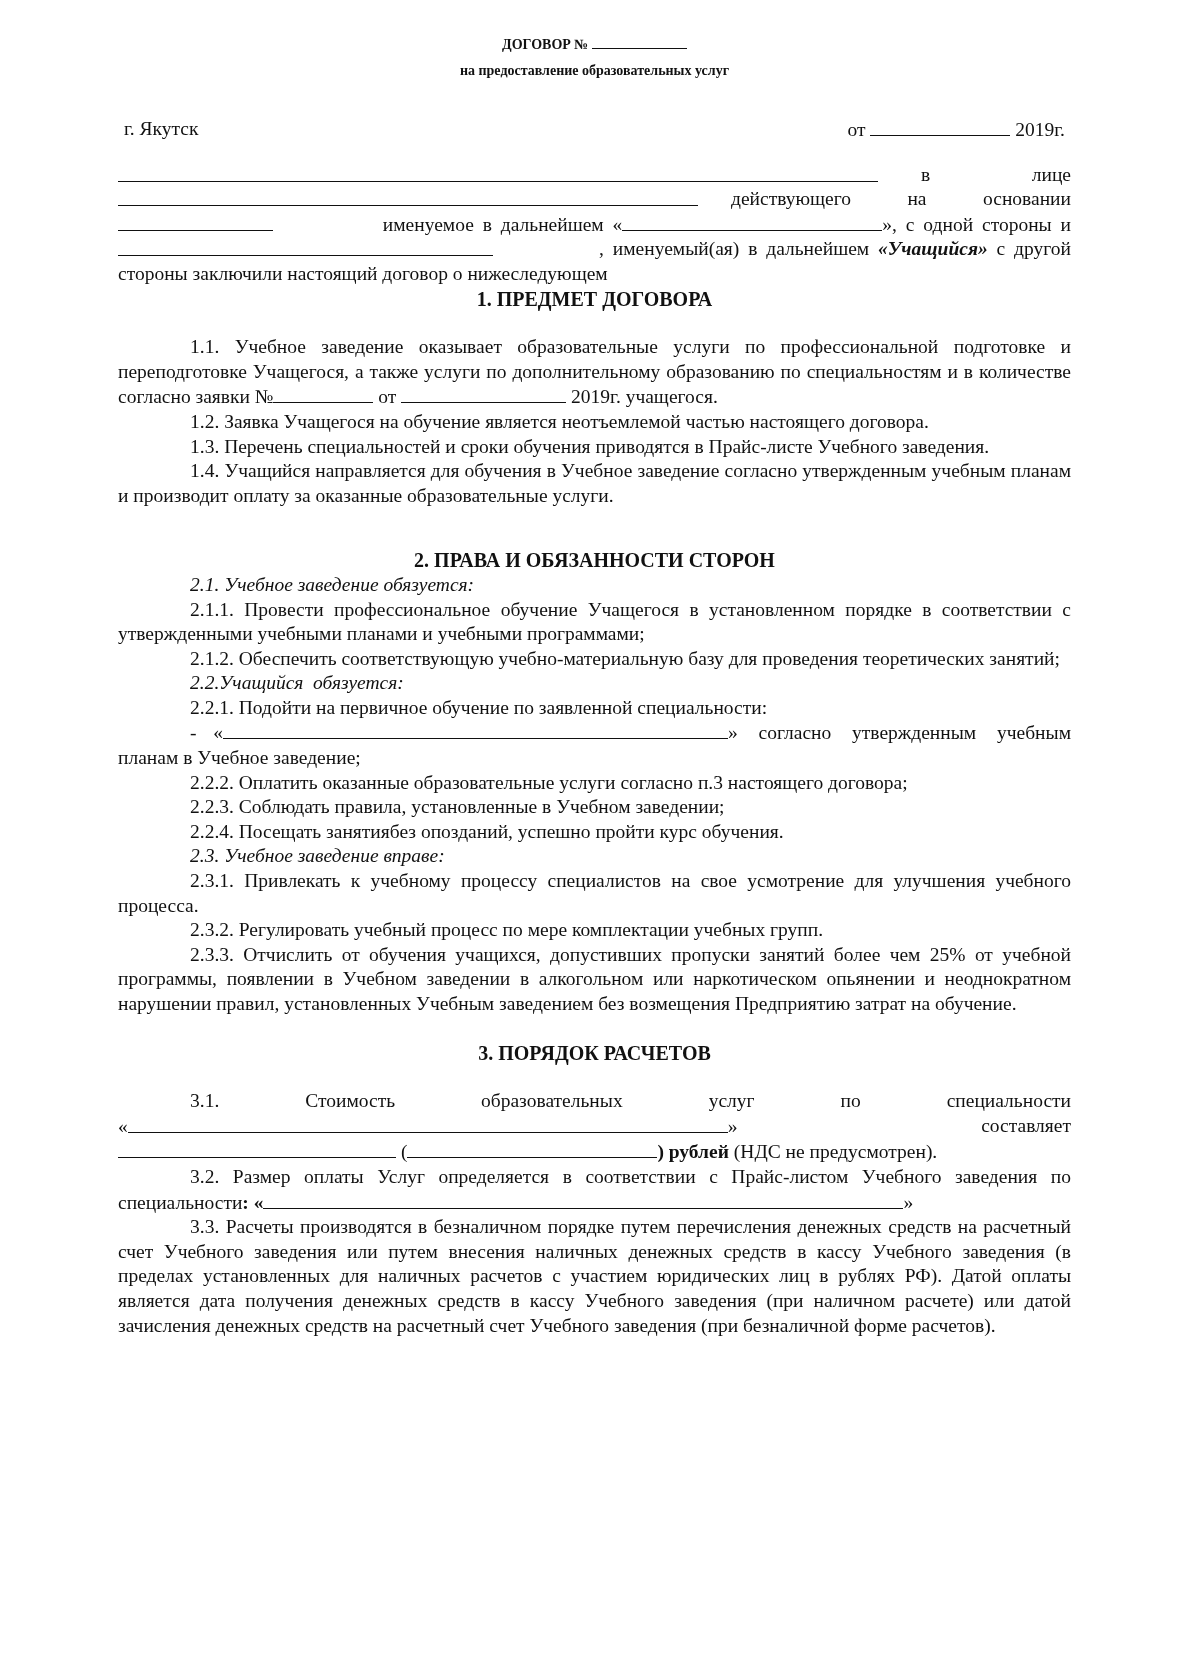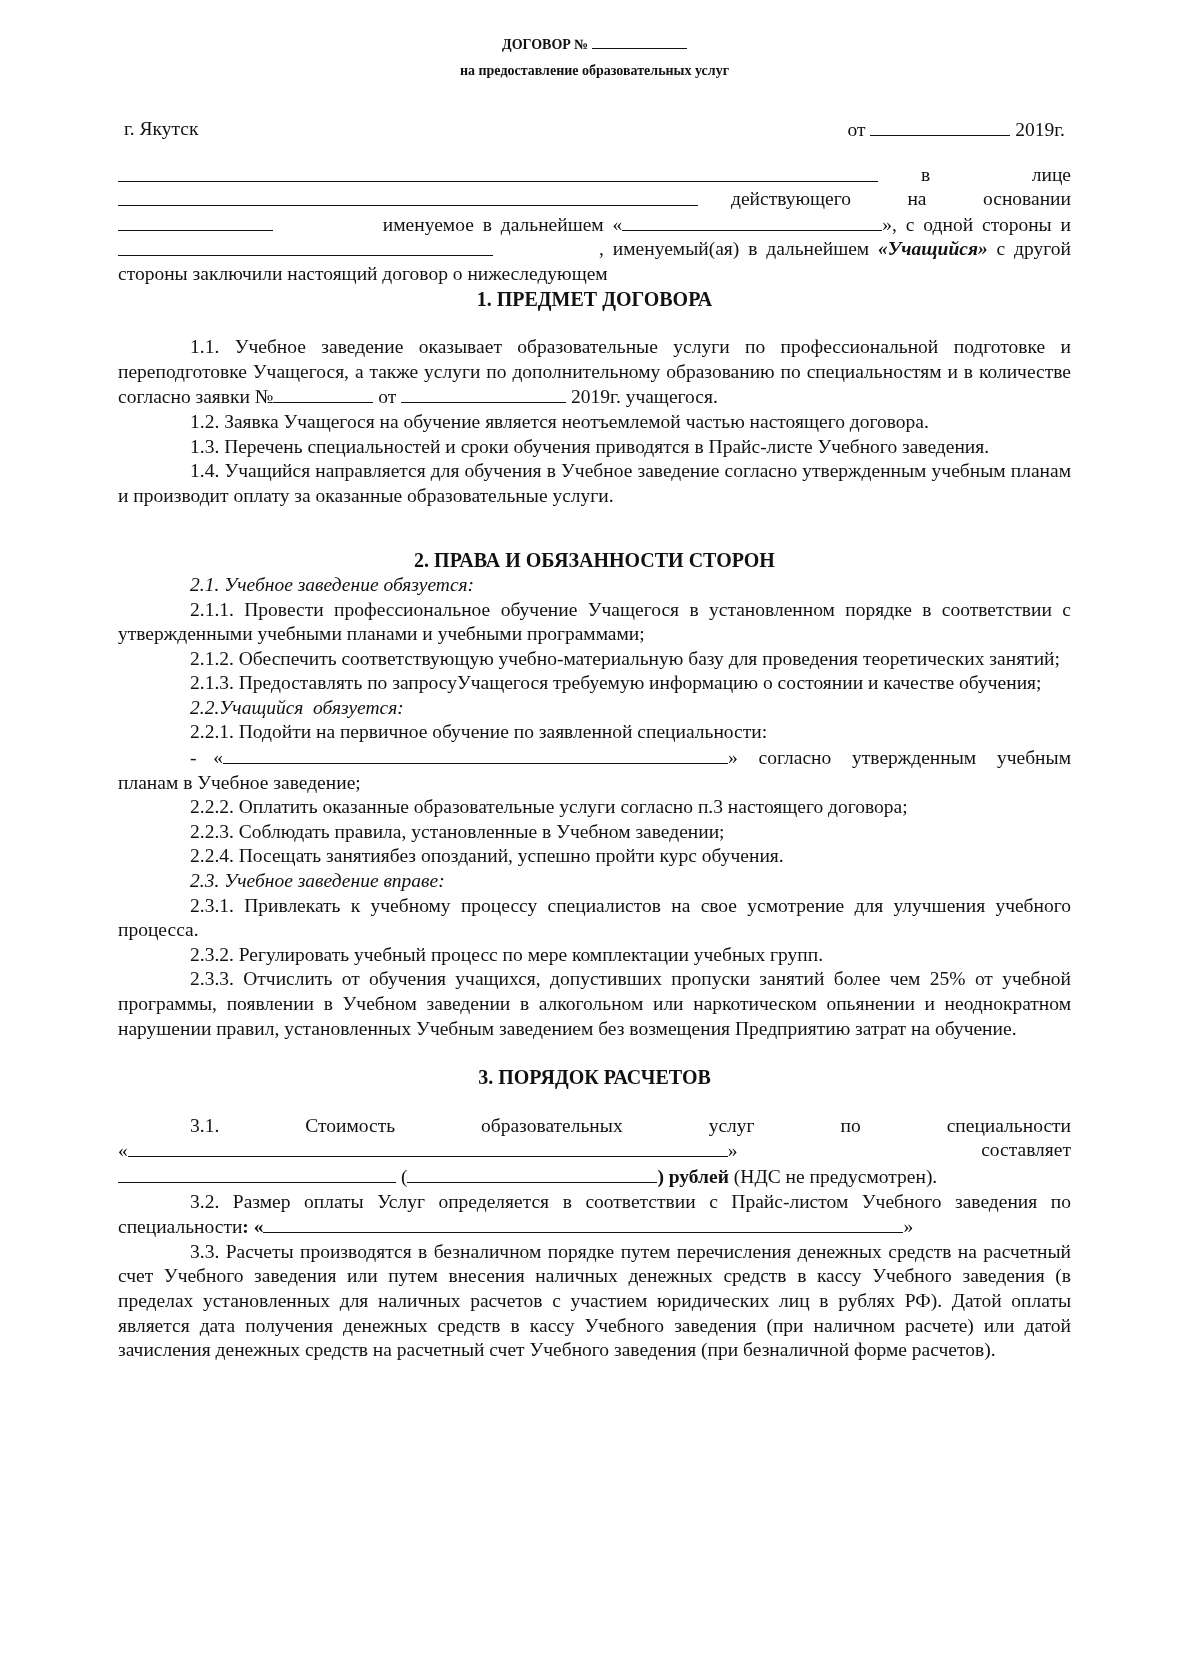--- a/index.html
+++ b/index.html
@@ -77,21 +77,20 @@
     <p class="justn ind">1.2. Заявка Учащегося на обучение является неотъемлемой частью настоящего договора.</p>
     <p class="justn ind">1.3. Перечень специальностей и сроки обучения приводятся в Прайс-листе Учебного заведения.</p>
     <p class="justn ind">1.4. Учащийся направляется для обучения в Учебное заведение согласно утвержденным учебным планам и производит оплату за оказанные образовательные услуги.</p>
   </div>
 
   <div class="sechead" style="margin-top:40px;">2. ПРАВА И ОБЯЗАННОСТИ СТОРОН</div>
   <div style="">
     <p class="ind i">2.1. Учебное заведение обязуется:</p>
     <p class="justn ind">2.1.1. Провести профессиональное обучение Учащегося в установленном порядке в соответствии с утвержденными учебными планами и учебными программами;</p>
     <p class="justn ind">2.1.2. Обеспечить соответствующую учебно-материальную базу для проведения теоретических занятий;</p>
-    <p class="justn ind">2.1.3. Предоставлять по запросуУчащегося требуемую информацию о состоянии и качестве обучения;</p>
     <p class="ind i" style="white-space:pre;">2.2.Учащийся  обязуется:</p>
     <p class="ind">2.2.1. Подойти на первичное обучение по заявленной специальности:</p>
     <p class="ind" style="text-align:justify;">
       <span>- «</span><span class="u" style="width:505px;"></span><span style="word-spacing:4px;">» согласно утвержденным учебным</span>
       <span>планам в Учебное заведение;</span>
     </p>
     <p class="ind">2.2.2. Оплатить оказанные образовательные услуги согласно п.3 настоящего договора;</p>
     <p class="ind">2.2.3. Соблюдать правила, установленные в Учебном заведении;</p>
     <p class="ind">2.2.4. Посещать занятиябез опозданий, успешно пройти курс обучения.</p>
     <p class="ind i">2.3. Учебное заведение вправе:</p>

